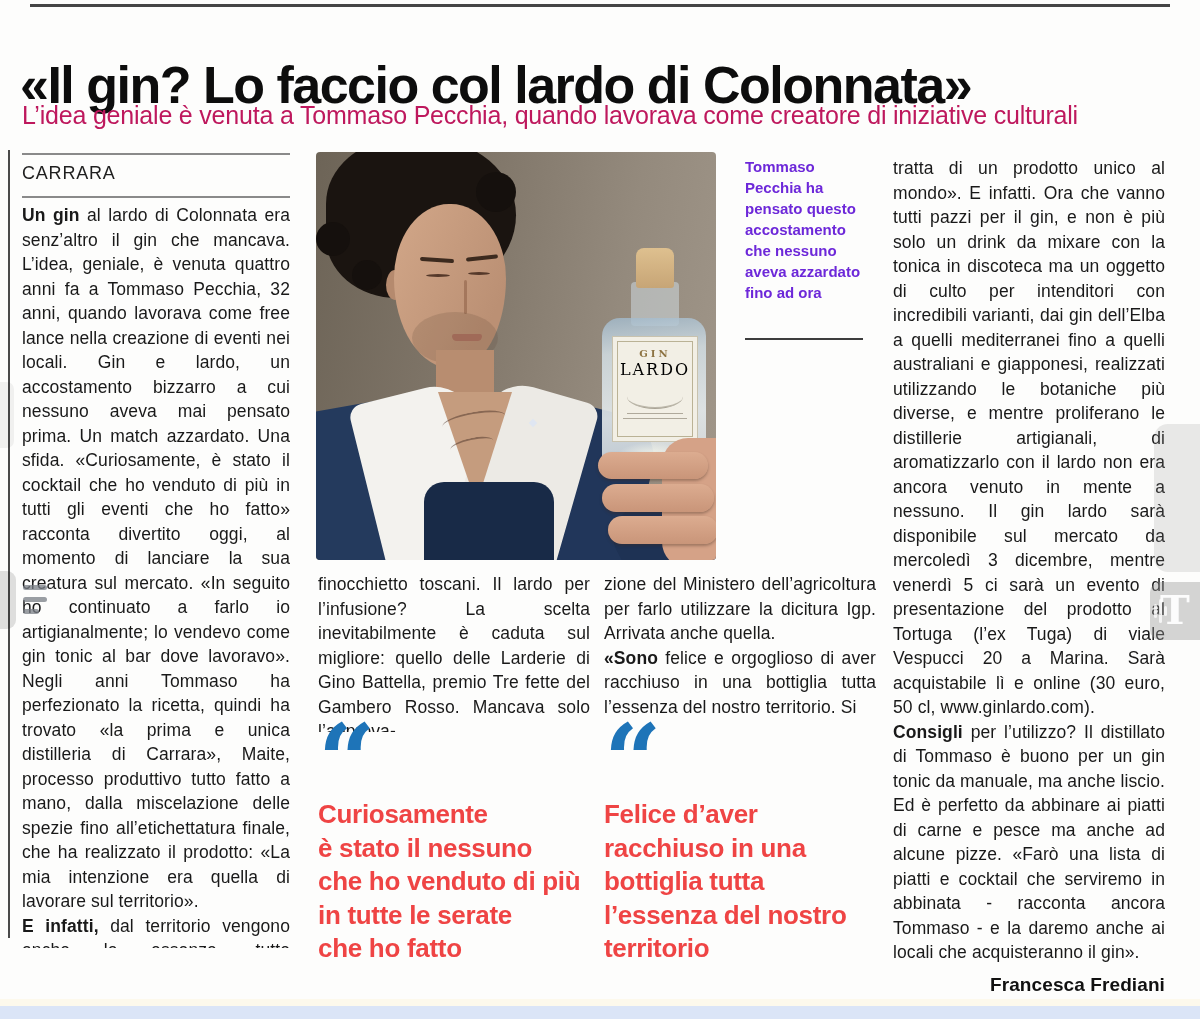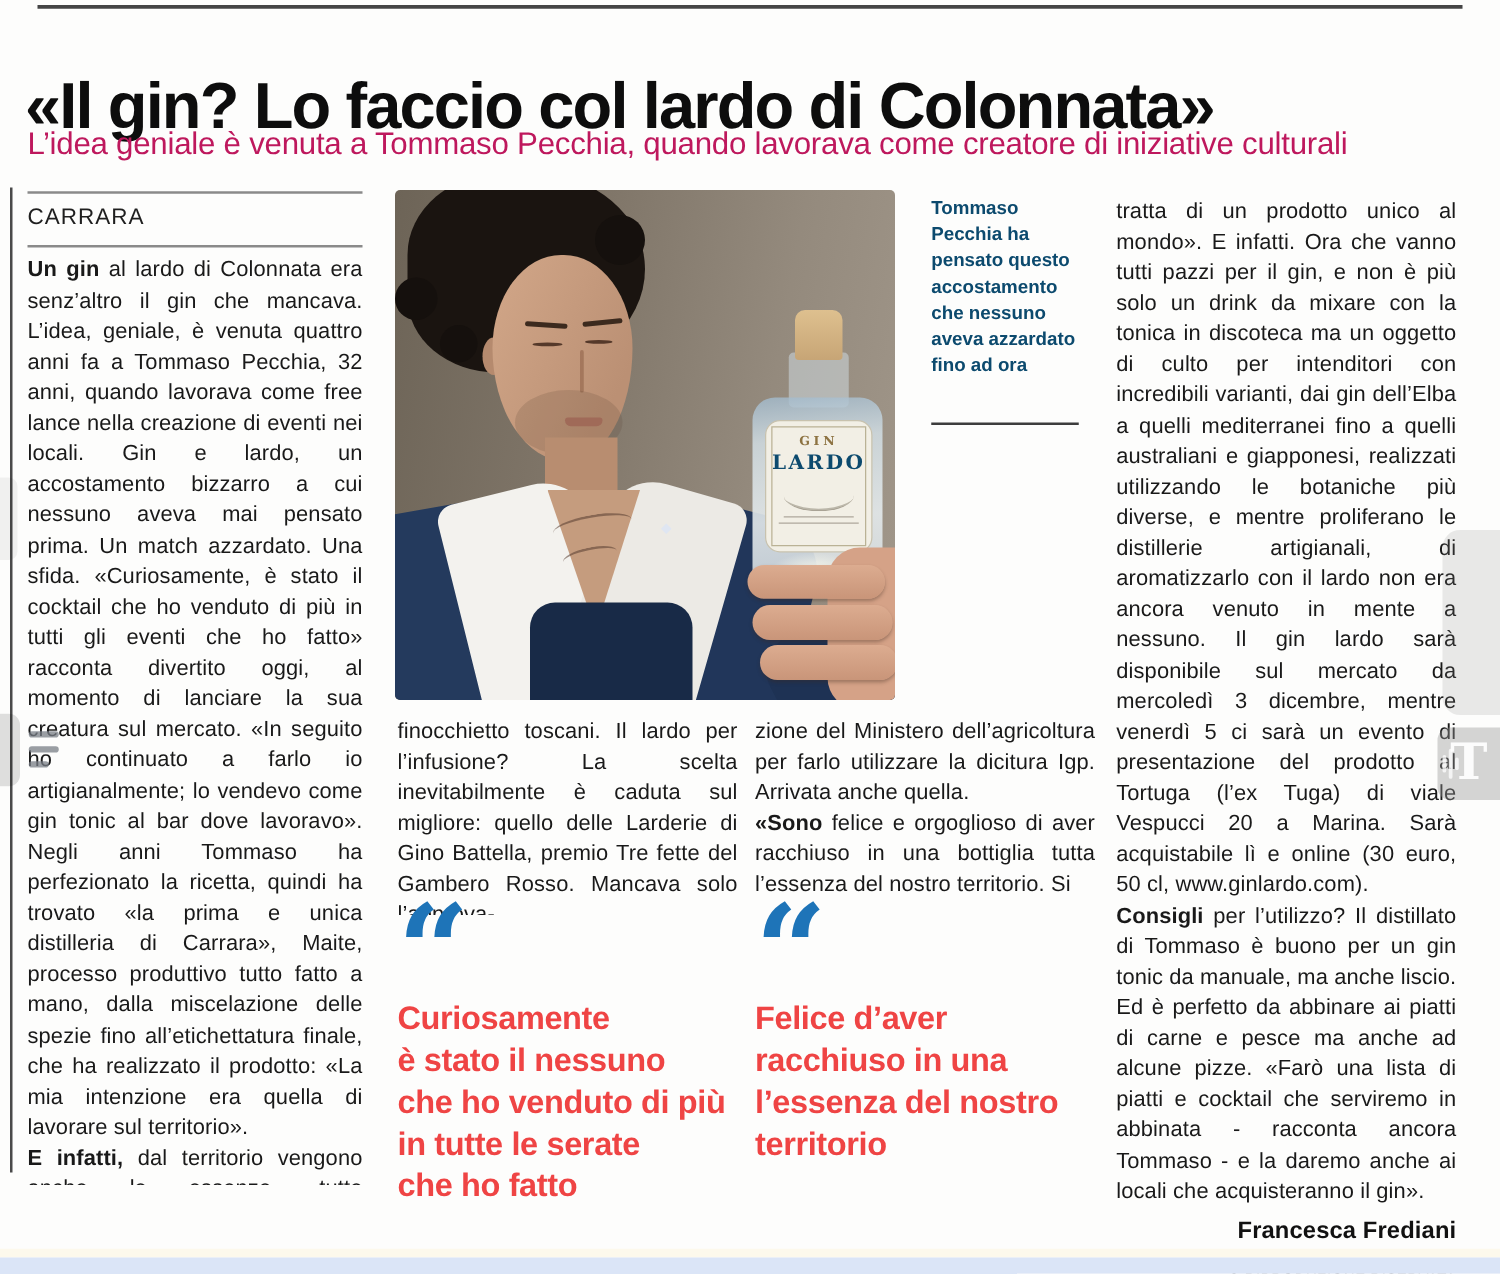--- a/index.html
+++ b/index.html
@@ -62,36 +62,36 @@
        border-radius:30px;}
 
   .cork{left:320px;top:96px;width:38px;height:40px;background:linear-gradient(#dec08f,#c7a576);
         border-radius:8px 8px 3px 3px;}
   .bneck{left:315px;top:130px;width:48px;height:44px;background:rgba(206,217,222,.55);
          border-radius:4px;}
   .bbody{left:286px;top:166px;width:104px;height:160px;
          background:linear-gradient(175deg,rgba(160,185,204,.8) 0%,rgba(210,222,228,.85) 22%,rgba(228,234,236,.9) 60%,rgba(214,222,226,.85) 100%);
          border-radius:18px 18px 10px 10px;}
   .blabel{left:296px;top:184px;width:84px;height:104px;background:#f2efe5;border:1px solid #c8c2ae;
-          border-radius:12px;text-align:center;overflow:hidden;}
+          border-radius:0;text-align:center;overflow:hidden;}
   .blabel .frame{position:absolute;left:4px;top:4px;right:4px;bottom:4px;border:1px solid #bab295;}
   .lbl-gin{margin-top:11px;font-family:"DejaVu Serif",serif;font-size:10px;letter-spacing:3px;
            color:#8d7342;font-weight:700;}
-  .lbl-lardo{font-family:"DejaVu Serif",serif;font-size:16px;letter-spacing:2px;color:#0c4a6e;
-             font-weight:700;margin-top:1px;}
+  .lbl-lardo{font-family:"DejaVu Serif",serif;font-size:16px;letter-spacing:2px;color:#000000;
+             font-weight:400;margin-top:1px;}
   .sketch{margin:5px auto 0;width:56px;height:24px;border-bottom:1px solid rgba(120,112,95,.6);
           border-radius:50%;box-shadow:inset 0 -5px 0 -4px rgba(120,112,95,.45);}
   .lbl-line{margin:4px auto 0;width:56px;height:1px;background:rgba(120,112,95,.55);}
   .shine{left:300px;top:290px;width:70px;height:30px;background:radial-gradient(ellipse,rgba(255,255,240,.85),rgba(255,255,240,0) 70%);}
   .finger{background:linear-gradient(#dcac90,#c99579);border-radius:14px;box-shadow:0 2px 3px rgba(60,40,30,.35);}
   .hand{left:346px;top:286px;width:70px;height:130px;background:#d5a287;border-radius:26px 10px 0 26px;}
 
   
   .caption{left:745px;top:156px;width:122px;font-size:15px;line-height:21px;font-weight:700;
-           color:#0c4a6e;}
+           color:#6d28d9;}
   .caption-rule{left:745px;top:338px;width:118px;height:2px;background:#3d3d3d;}
 
   
   .pq{width:285px;}
   .pq .mark{font-family:"DejaVu Serif",serif;font-weight:700;font-size:100px;line-height:64px;
             height:70px;color:#1e74b8;letter-spacing:-4px;}
   .pq .line{font-size:26px;line-height:33.5px;font-weight:700;color:#ef4444;letter-spacing:-0.3px;}
   .pq1{left:318px;top:728px;}
   .pq2{left:604px;top:728px;}
 
@@ -201,20 +201,21 @@
   <div class="line">è stato il nessuno</div>
   <div class="line">che ho venduto di più</div>
   <div class="line">in tutte le serate</div>
   <div class="line">che ho fatto</div>
 </div>
 
 <div class="abs pq pq2">
   <div class="mark">“</div>
   <div class="line">Felice d’aver</div>
   <div class="line">racchiuso in una</div>
+  <div class="line">bottiglia tutta</div>
   <div class="line">l’essenza del nostro</div>
   <div class="line">territorio</div>
 </div>
 
 <div class="abs l-strip"></div>
 <div class="abs l-widget"></div>
 <div class="abs hbar" style="top:585px;width:24px;"></div>
 <div class="abs hbar" style="top:597px;width:24px;"></div>
 <div class="abs hbar" style="top:609px;width:16px;"></div>
 

